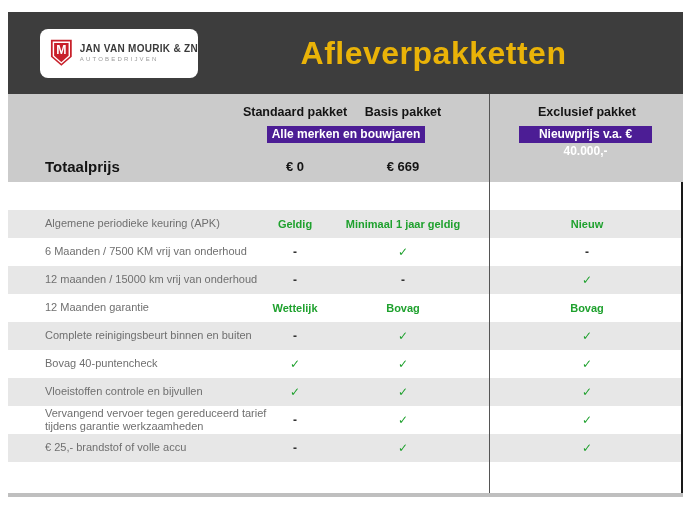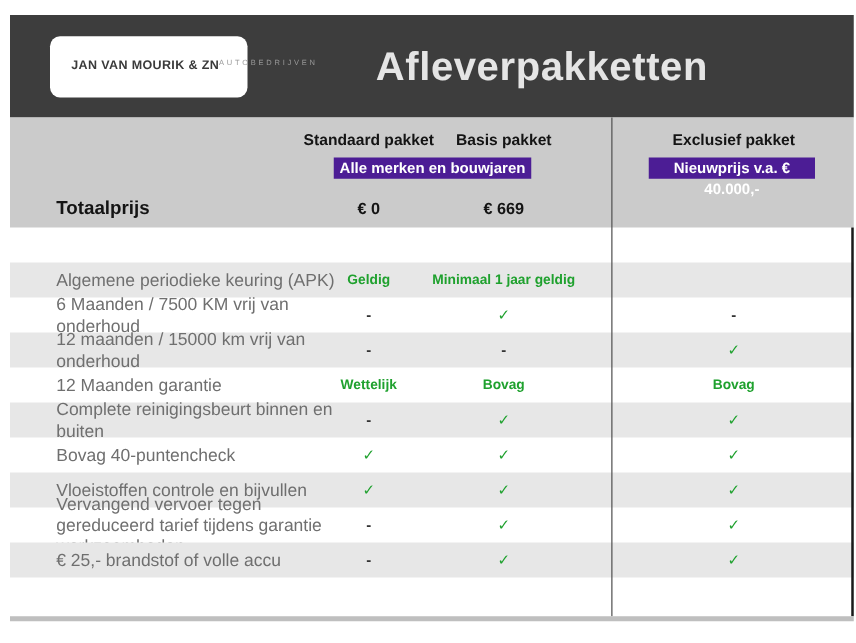--- a/index.html
+++ b/index.html
@@ -11,25 +11,25 @@
   
   .top-header{
     position:absolute;left:8px;top:12px;width:675px;height:82px;
     background:#3d3d3d;display:flex;align-items:center;
   }
   .logo-card{
     margin-left:32px;width:158px;height:49px;background:#ffffff;
     border-radius:8px;display:flex;align-items:center;gap:7px;
     padding-left:10px;box-sizing:border-box;flex:0 0 auto;
   }
-  .logo-text{display:flex;flex-direction:row;line-height:1.15;}
+  .logo-text{display:flex;flex-direction:column;line-height:1.15;}
   .logo-name{font-size:10px;font-weight:bold;color:#3a3a3a;letter-spacing:.3px;white-space:nowrap;}
   .logo-sub{font-size:6px;color:#9a9a9a;letter-spacing:2.2px;margin-top:1px;white-space:nowrap;}
   .page-title{
-    flex:1;text-align:center;color:#e5e5e5;font-size:32px;font-weight:bold;
+    flex:1;text-align:center;color:#eab308;font-size:32px;font-weight:bold;
     letter-spacing:.5px;padding-right:14px;
   }
   
   .band{
     position:absolute;left:8px;top:94px;width:675px;height:88px;background:#cbcbcb;
   }
   .col-head{
     position:absolute;top:10px;height:16px;line-height:16px;text-align:center;
     font-size:12.5px;font-weight:bold;color:#141414;
   }
@@ -50,21 +50,21 @@
   
   .col-s{left:217px;width:140px;}
   .col-b{left:325px;width:140px;}
   .col-e{left:509px;width:140px;}
   
   .rows{position:absolute;left:8px;top:210px;width:675px;}
   .trow{position:relative;height:28px;}
   .trow.shade{background:#e7e7e7;}
   .rlabel{
     position:absolute;left:37px;top:50%;transform:translateY(-50%);
-    width:232px;font-size:14px;color:#6f6f6f;line-height:1.2;
+    width:232px;font-size:11px;color:#6f6f6f;line-height:1.2;
   }
   .cell{
     position:absolute;top:50%;transform:translateY(-50%);text-align:center;
     font-size:11px;font-weight:bold;color:#1fa12e;
   }
   .cell.dash{color:#333333;font-size:12px;}
   .cell.check{font-size:12px;}
   
   .v-divider{position:absolute;left:489px;top:94px;width:1px;height:399px;background:#555555;}
   .right-edge{position:absolute;left:681px;top:182px;width:2px;height:311px;background:#191919;}
@@ -100,20 +100,21 @@
   <div class="total-price col-s">€ 0</div>
   <div class="total-price col-b">€ 669</div>
 </div>
 
 <div class="rows">
 
   <div class="trow shade">
     <div class="rlabel">Algemene periodieke keuring (APK)</div>
     <div class="cell col-s">Geldig</div>
     <div class="cell col-b">Minimaal 1 jaar geldig</div>
+    <div class="cell col-e">Nieuw</div>
   </div>
 
   <div class="trow">
     <div class="rlabel">6 Maanden / 7500 KM vrij van onderhoud</div>
     <div class="cell col-s dash">-</div>
     <div class="cell col-b check">✓</div>
     <div class="cell col-e dash">-</div>
   </div>
 
   <div class="trow shade">

